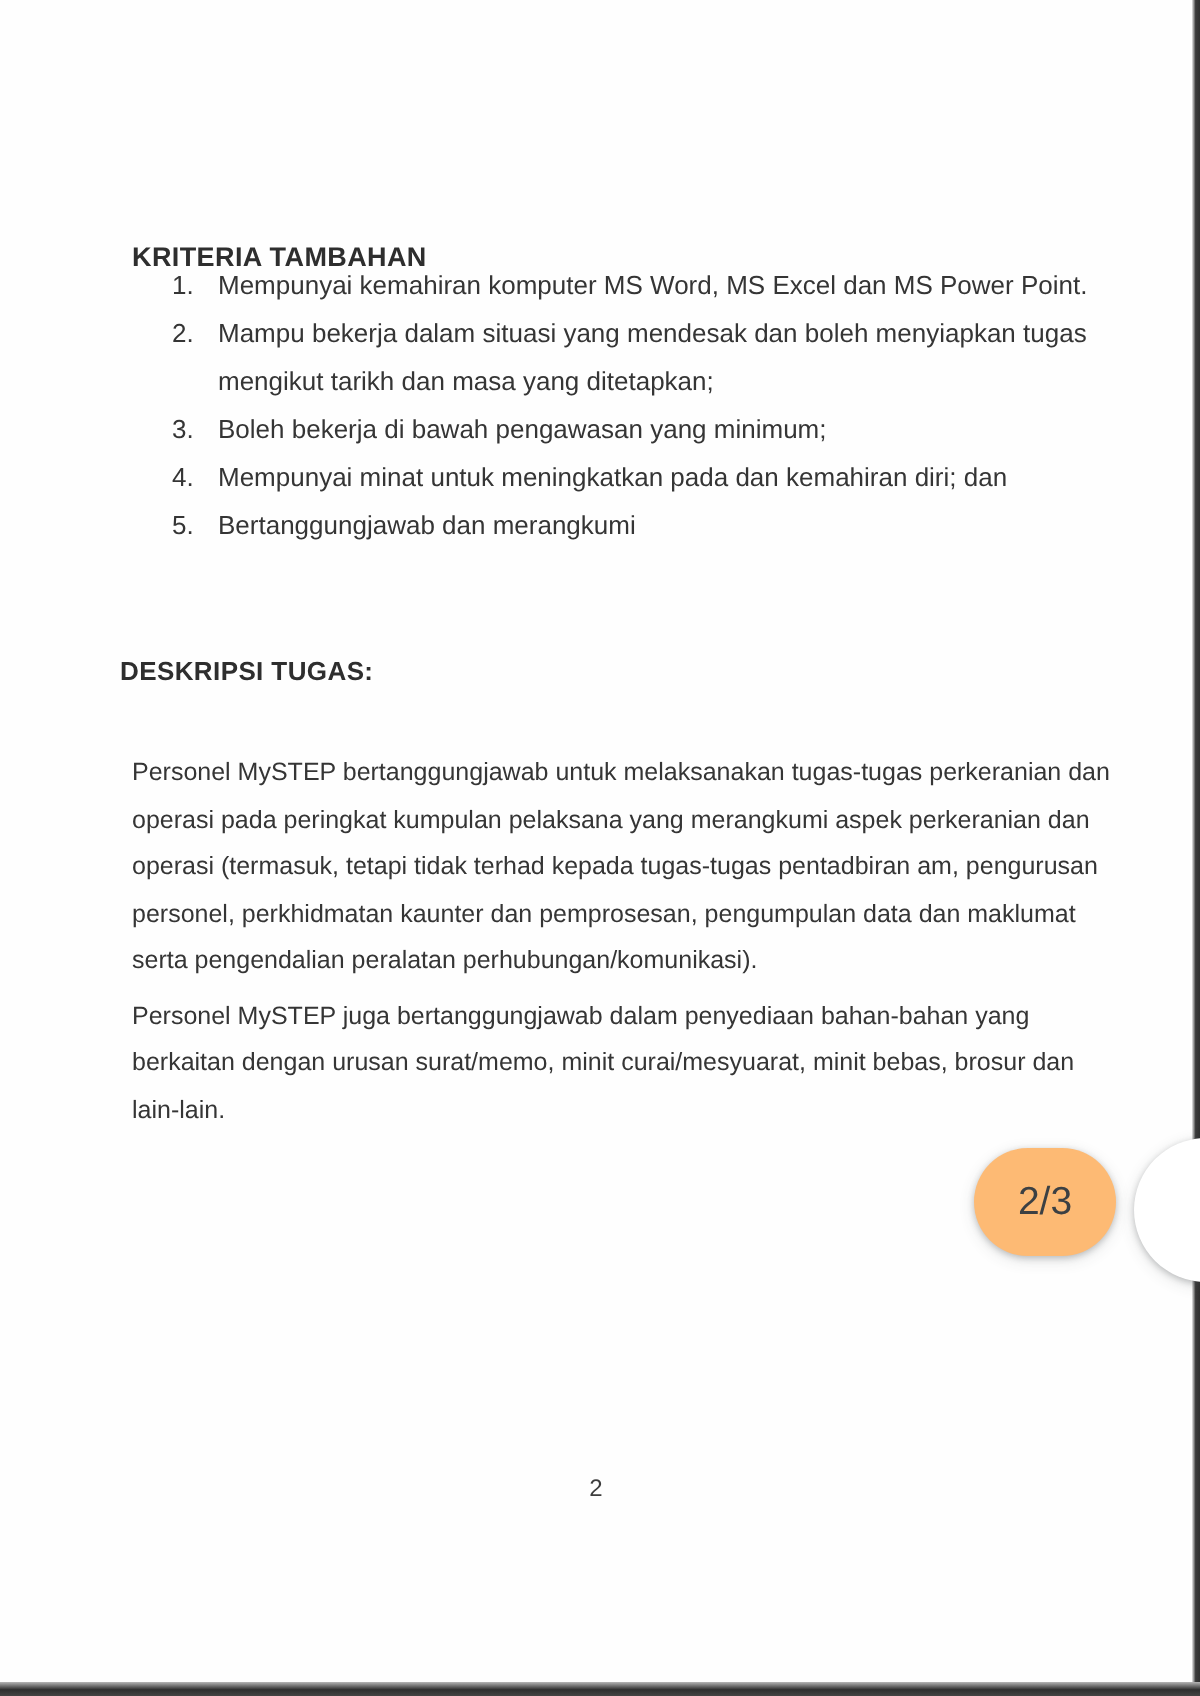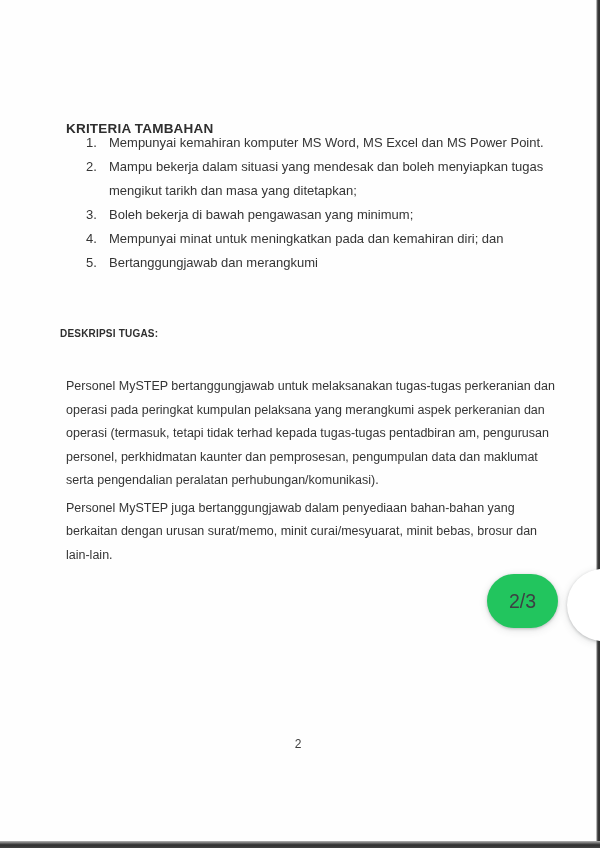--- a/index.html
+++ b/index.html
@@ -61,21 +61,21 @@
   .list-row .num {
     width: 23px;
     flex: 0 0 23px;
   }
   .list-row .txt {
     width: 452px;
   }
   .h-deskripsi {
     position: absolute;
     left: 60px; top: 328px;
-    font-size: 10px;
+    font-size: 13px;
     font-weight: bold;
     letter-spacing: 0.2px;
     color: #2e2e2e;
   }
   .paras {
     position: absolute;
     left: 62px; top: 371px;
     width: 505px;
     font-size: 12.5px;
     line-height: 23.5px;
@@ -88,21 +88,21 @@
     width: 596px;
     text-align: center;
     font-size: 12px;
     color: #3d3d3d;
   }
   
   .page-pill {
     position: absolute;
     left: 487px; top: 574px;
     width: 71px; height: 54px;
-    background: #22c55e;
+    background: #fdba74;
     border-radius: 27px;
     box-shadow: 0 1px 3px rgba(60,64,67,0.28), 0 2px 8px rgba(60,64,67,0.14);
     display: flex;
     align-items: center;
     justify-content: center;
     z-index: 3;
   }
   .page-pill .pill-label {
     font-size: 19.5px;
     color: #3c4043;

